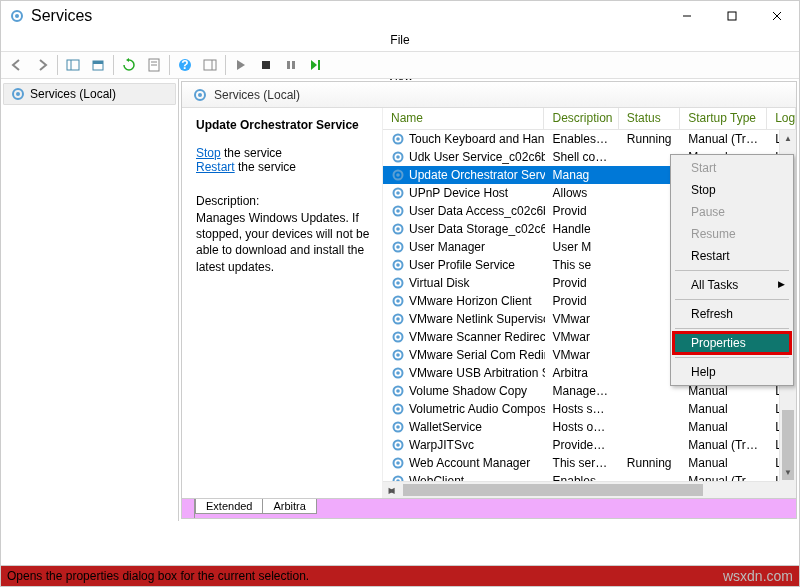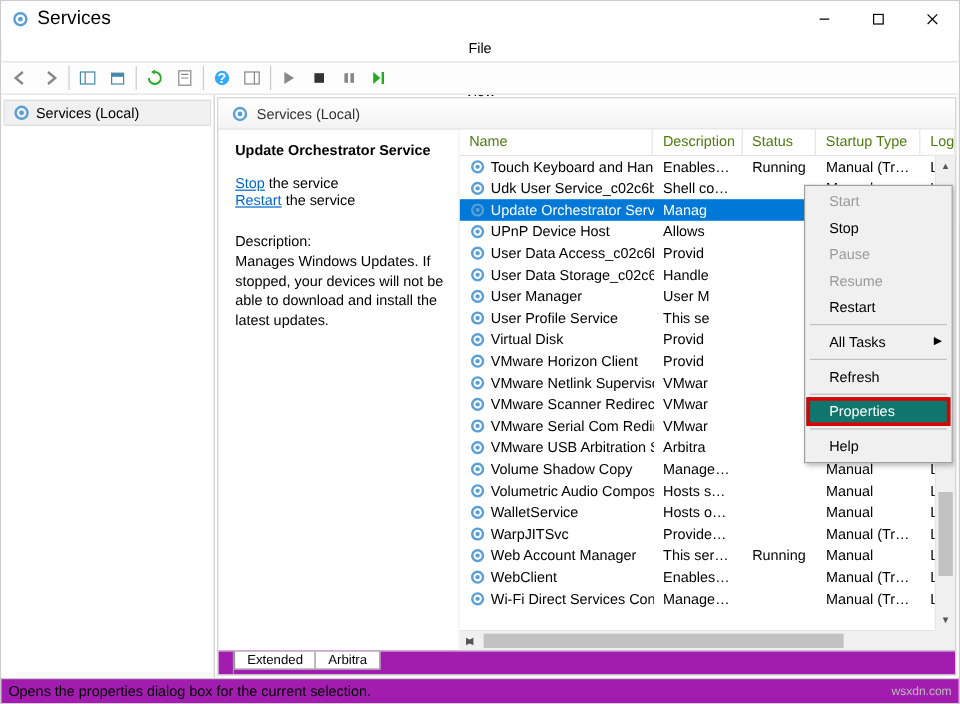--- a/index.html
+++ b/index.html
@@ -45,25 +45,25 @@
   .row .cell.name { display: flex; align-items: center; }
   .row .cell.name .gear { width: 14px; height: 14px; margin-right: 4px; flex-shrink: 0;}
   .row.selected { background: #0078d7; color: #fff; }
   
   .col-name { width: 176px; }
   .col-desc { width: 80px; }
   .col-status { width: 66px; }
   .col-startup { width: 94px; }
   .col-logon { width: 30px; }
   
-  .tabs-row { height: 20px; display: flex; align-items: flex-start; border-top: 1px solid #ccc; padding-left: 12px; background: #a21caf;}
+  .tabs-row { height: 20px; display: flex; align-items: flex-start; border-top: 1px solid #ccc; padding-left: 12px; background: #f0abfc;}
   .tab { padding: 1px 10px; font-size: 11px; border: 1px solid #999; border-top: none; background: #fff; margin-right: -1px; cursor: default;}
   .tab.active { background: #fff; position: relative; }
   
-  .statusbar { height: 21px; border-top: 1px solid #ccc; padding: 2px 6px; font-size: 11px; display:flex; align-items:center; background:#a21caf;}
+  .statusbar { height: 21px; border-top: 1px solid #ccc; padding: 2px 6px; font-size: 11px; display:flex; align-items:center; background:#b91c1c;margin-top:44px;}
   
   .context-menu { position: absolute; background: #f0f0f0; border: 1px solid #a0a0a0; box-shadow: 2px 2px 4px rgba(0,0,0,0.25); width: 124px; z-index: 100; padding: 2px; margin-left: 47px;}
   .context-menu .mi { padding: 4px 18px; font-size: 12px; cursor: default; position: relative;}
   .context-menu .mi.disabled { color: #9a9a9a; }
   .context-menu .mi.highlight { background: #0f766e; color: #fff; border: 3px solid #d00; margin: -1px; padding: 2px 16px;}
   .context-menu .msep { height: 1px; background: #c0c0c0; margin: 3px 2px; }
   .context-menu .mi .arrow { position: absolute; right: 6px; top: 5px; font-size: 9px;}
   
   .scroll-track-v { position: absolute; right: 0; top: 22px; bottom: 17px; width: 17px; background: #f0f0f0; border-left: 1px solid #e5e5e5;}
   .scroll-thumb-v { position: absolute; left: 2px; right: 2px; top: 20px; height: 80px; background: #c2c2c2; border-radius: 0;}
@@ -542,14 +542,14 @@
     <div class="tabs-row">
       <div style="width:1px;height:100%;background:#999"></div>
       <div class="tab active">Extended</div>
       <div class="tab">Arbitra</div>
     </div>
   </div>
 </div>
 
 <div class="statusbar">
   <span>Opens the properties dialog box for the current selection.</span>
-  <span style="margin-left:auto;color:#bbb;font-size:10px">wsxdn.com</span>
+  <span style="margin-left:auto;color:#bbb;font-size:14px">wsxdn.com</span>
 </div>
 
 </body></html>

